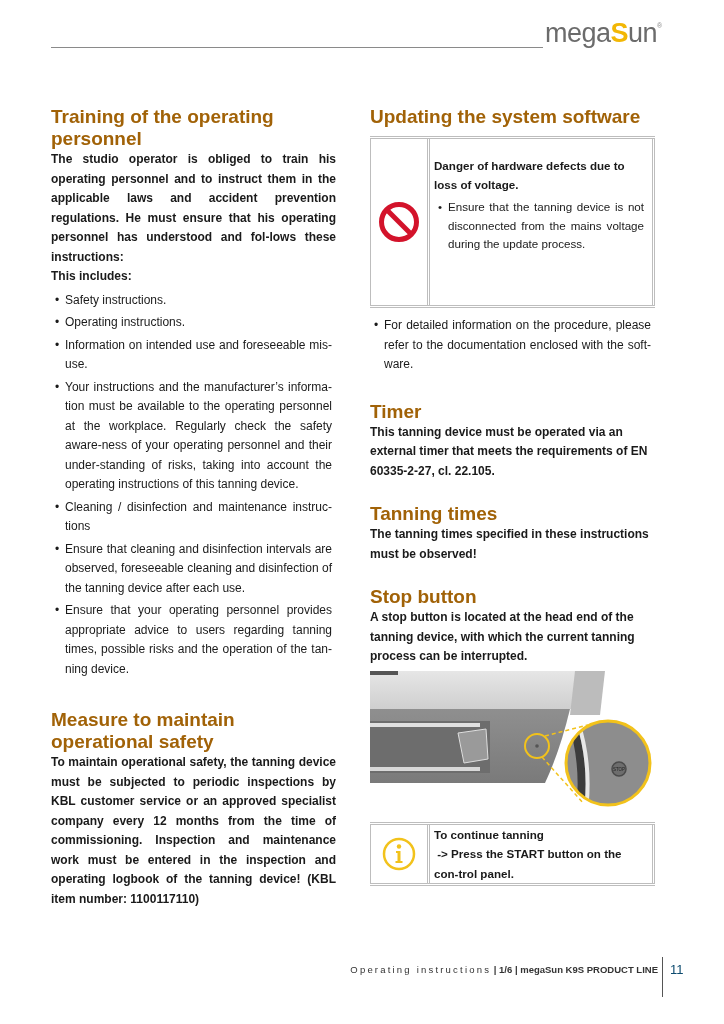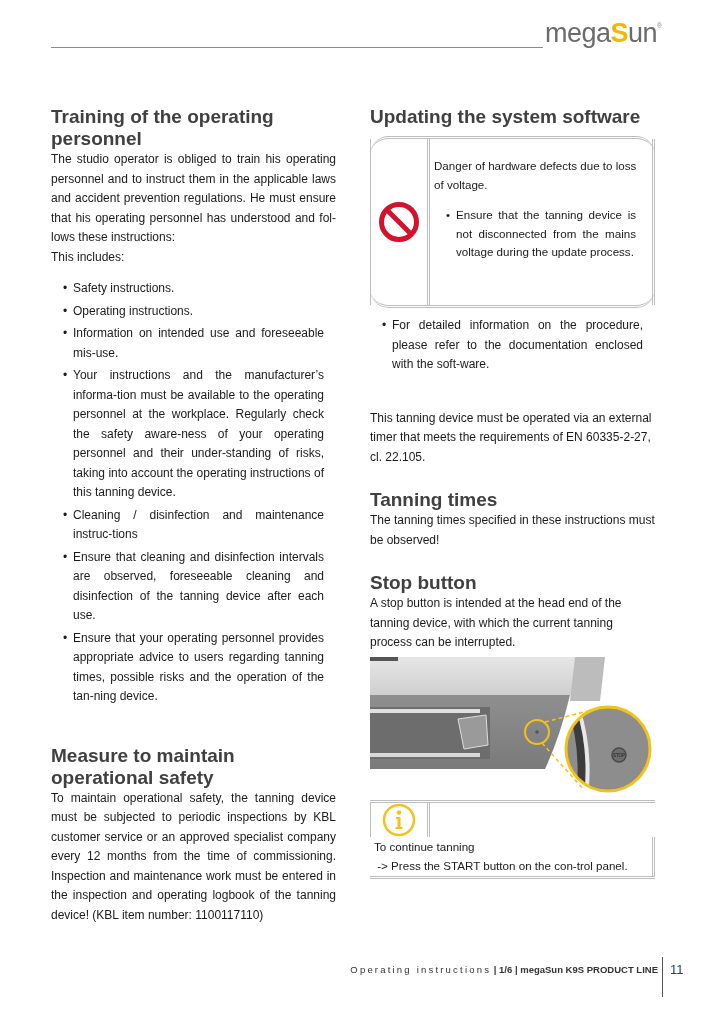--- a/index.html
+++ b/index.html
@@ -6,35 +6,35 @@
   body { width:724px; height:1024px; position:relative; overflow:hidden;
          font-family:"Liberation Sans", sans-serif; color:#1a1a1a; }
   .header-line { position:absolute; left:51px; top:47px; width:492px; height:1px; background:#8a8a8a; }
   .logo { position:absolute; left:545px; top:18px; font-size:27px; letter-spacing:-0.5px;
           color:#6b6b6b; font-family:"Liberation Sans", sans-serif; }
   .logo .sun { color:#f2b705; font-weight:bold; }
   .logo .reg { font-size:7px; vertical-align:top; position:relative; top:4px; color:#888; }
   .col { position:absolute; top:106px; width:285px; }
   .col-left { left:51px; }
   .col-right { left:370px; }
-  h2 { color:#404040; font-size:19px; line-height:22px; margin:0; font-weight:bold; }
-  p { margin:0; font-size:12px; line-height:19.5px; text-align:justify; }
-  ul { list-style:none; margin:12px; padding:0; }
+  h2 { color:#a16207; font-size:19px; line-height:22px; margin:0; font-weight:bold; }
+  p { margin:0; font-size:12px; line-height:19.5px; text-align:justify;font-weight:bold; }
+  ul { list-style:none; margin:4px; padding:0; }
   li { font-size:12px; line-height:19.5px; text-align:justify; padding-left:10px; position:relative; margin-bottom:3px; }
   li:before { content:"•"; position:absolute; left:0; top:0; }
   .gap-lg { height:26px; }
   .gap-md { height:22px; }
   .warnbox { margin-top:8px; border-top:3px double #bdbdbd; border-bottom:3px double #bdbdbd;
-             display:flex; height:166px;border-radius:19px; }
+             display:flex; height:166px; }
   .warnbox .iconcell { width:56px; border-left:1px solid #bdbdbd; border-right:3px double #bdbdbd;
              display:flex; align-items:center; justify-content:center; }
   .warnbox .textcell { flex:1; padding:18px 4px 0 4px; border-right:3px double #bdbdbd; }
   .warnbox p, .warnbox li { font-size:11.6px; line-height:18.5px; }
-  .infobox { margin-top:0; border-top:3px double #bdbdbd; border-bottom:3px double #bdbdbd;
-             display:flex;flex-direction:column; }
+  .infobox { margin-top:8px; border-top:3px double #bdbdbd; border-bottom:3px double #bdbdbd;
+             display:flex; }
   .infobox .iconcell { width:56px; border-left:1px solid #bdbdbd; border-right:3px double #bdbdbd;
              display:flex; align-items:center; justify-content:center; }
   .infobox .textcell { flex:1; padding:0 4px 0 4px; border-right:3px double #bdbdbd; }
   .infobox p { font-size:11.6px; line-height:19.5px; text-align:left; }
   .photo { margin-top:4px; width:285px; height:143px; position:relative; }
   .footer { position:absolute; top:964px; right:66px; font-size:9.5px; color:#333; }
   .footer .spaced { letter-spacing:2.2px;margin-top:18px; }
   .footer b { font-weight:bold; }
   .footer-rule { position:absolute; left:662px; top:957px; width:1px; height:40px; background:#555; }
   .page-no { position:absolute; left:670px; top:962px; font-size:13px; color:#0c4a6e; font-weight:normal; }
@@ -83,31 +83,32 @@
             <li>Ensure that the tanning device is not disconnected from the mains voltage during the update process.</li>
           </ul>
       </div>
     </div>
     <ul style="margin-top:8px">
       <li>For detailed information on the procedure, please refer to the documentation enclosed with the soft-ware.</li>
     </ul>
   </section>
   <div class="gap-md"></div>
   <section>
+    <h2>Timer</h2>
     <p style="text-align:left">This tanning device must be operated via an external timer that meets the requirements of EN 60335-2-27, cl. 22.105.</p>
   </section>
   <div class="gap-md"></div>
   <section>
     <h2>Tanning times</h2>
     <p style="text-align:left">The tanning times specified in these instructions must be observed!</p>
   </section>
   <div class="gap-md"></div>
   <section>
     <h2>Stop button</h2>
-    <p style="text-align:left">A stop button is intended at the head end of the tanning device, with which the current tanning process can be interrupted.</p>
+    <p style="text-align:left">A stop button is located at the head end of the tanning device, with which the current tanning process can be interrupted.</p>
     <div class="photo">
       <svg width="285" height="143" viewBox="0 0 285 143">
         <defs>
           <linearGradient id="top" x1="0" y1="0" x2="0" y2="1">
             <stop offset="0" stop-color="#e6e6e6"></stop>
               <stop offset="1" stop-color="#cfcfcf"></stop>
           </linearGradient>
           <linearGradient id="body" x1="0" y1="0" x2="0" y2="1">
             <stop offset="0" stop-color="#8f8f8f"></stop>
               <stop offset="1" stop-color="#7a7a7a"></stop>

